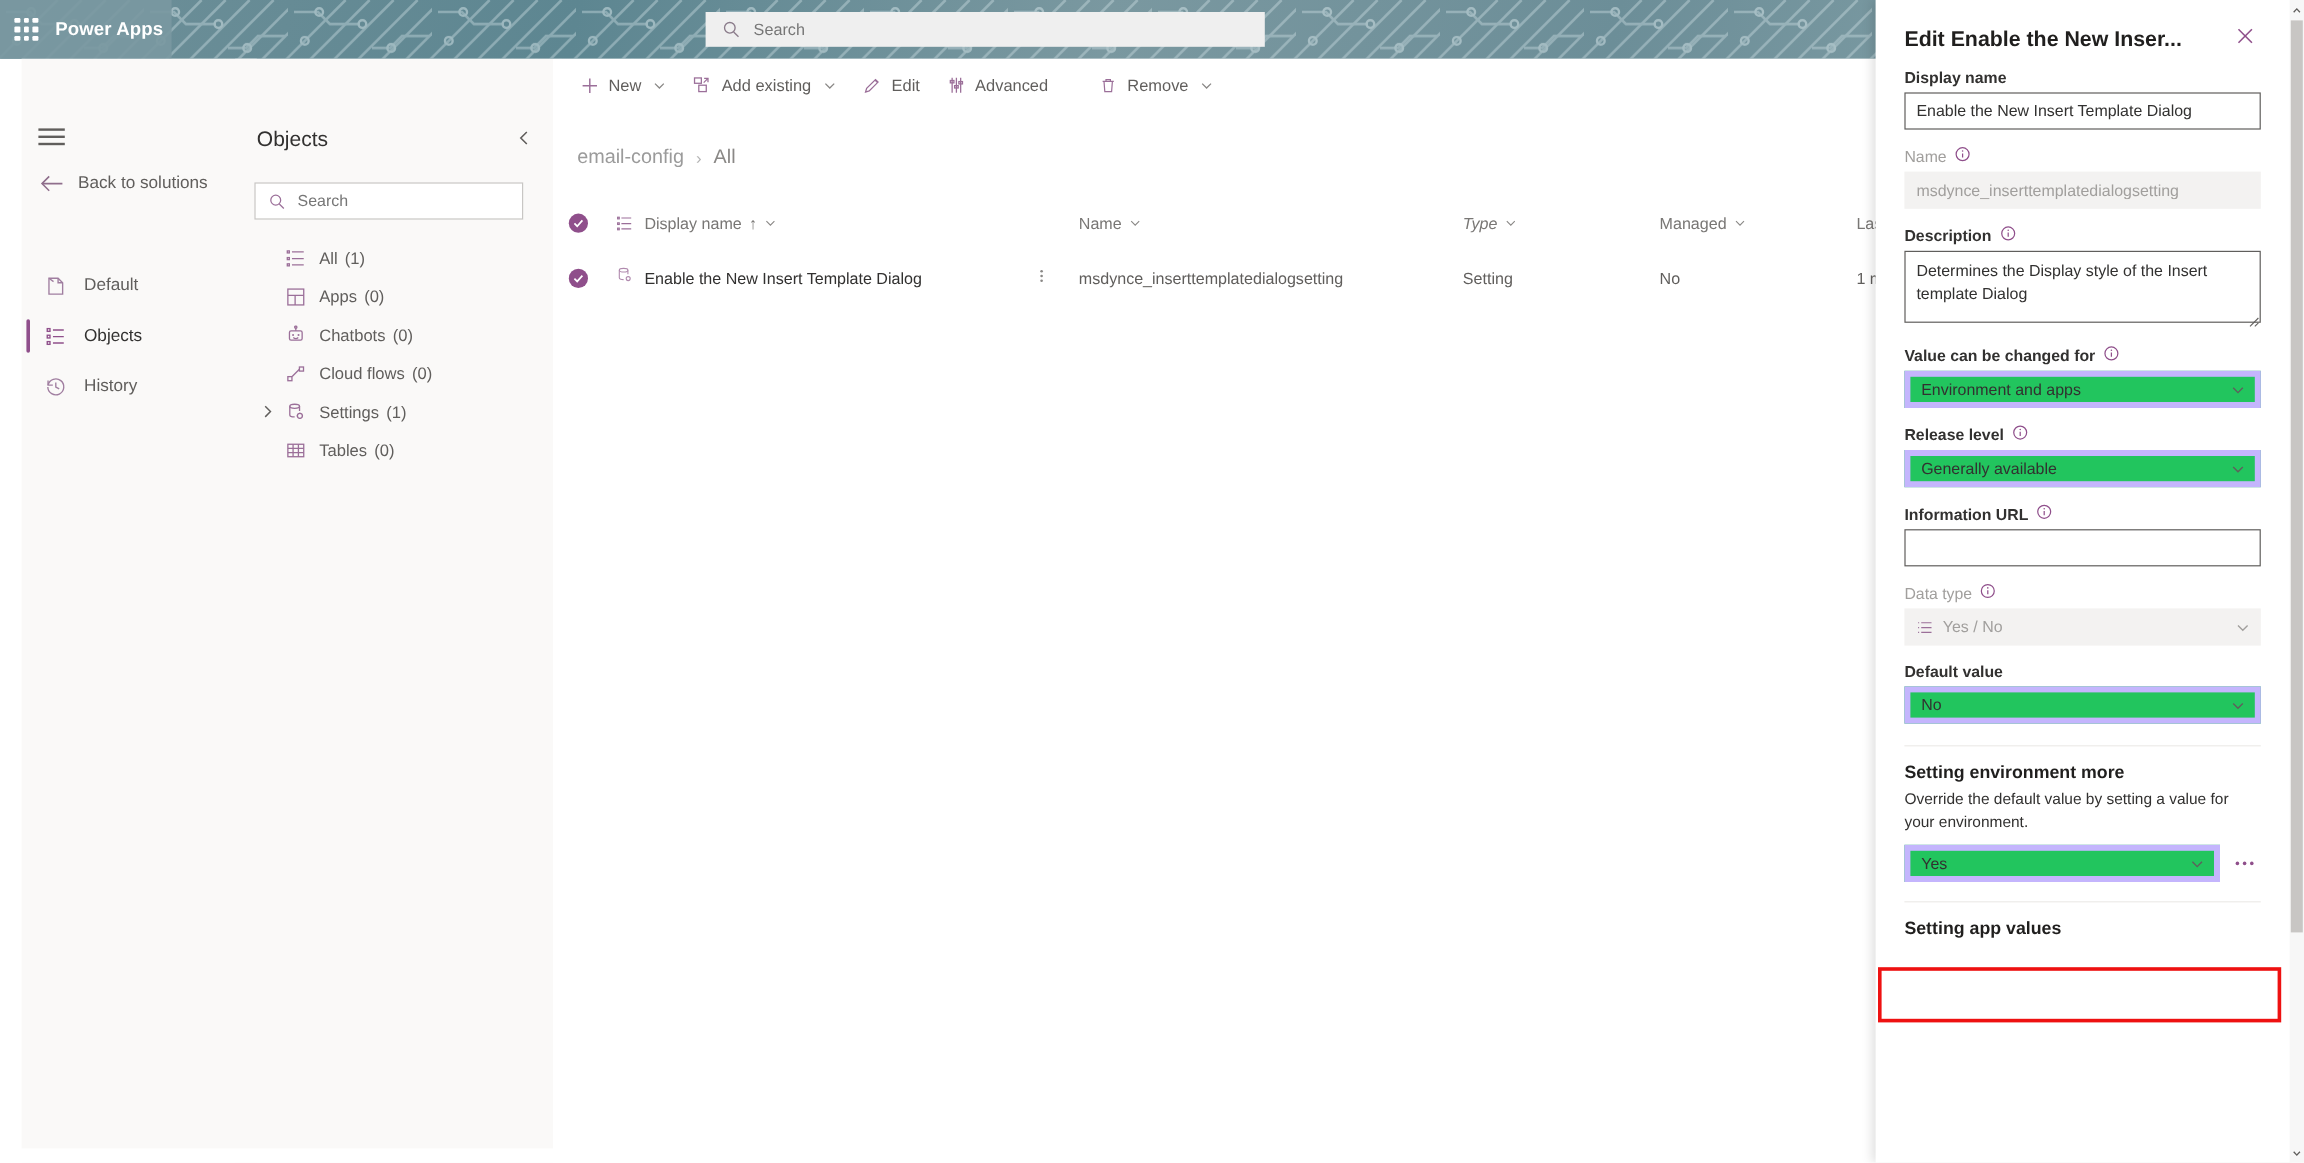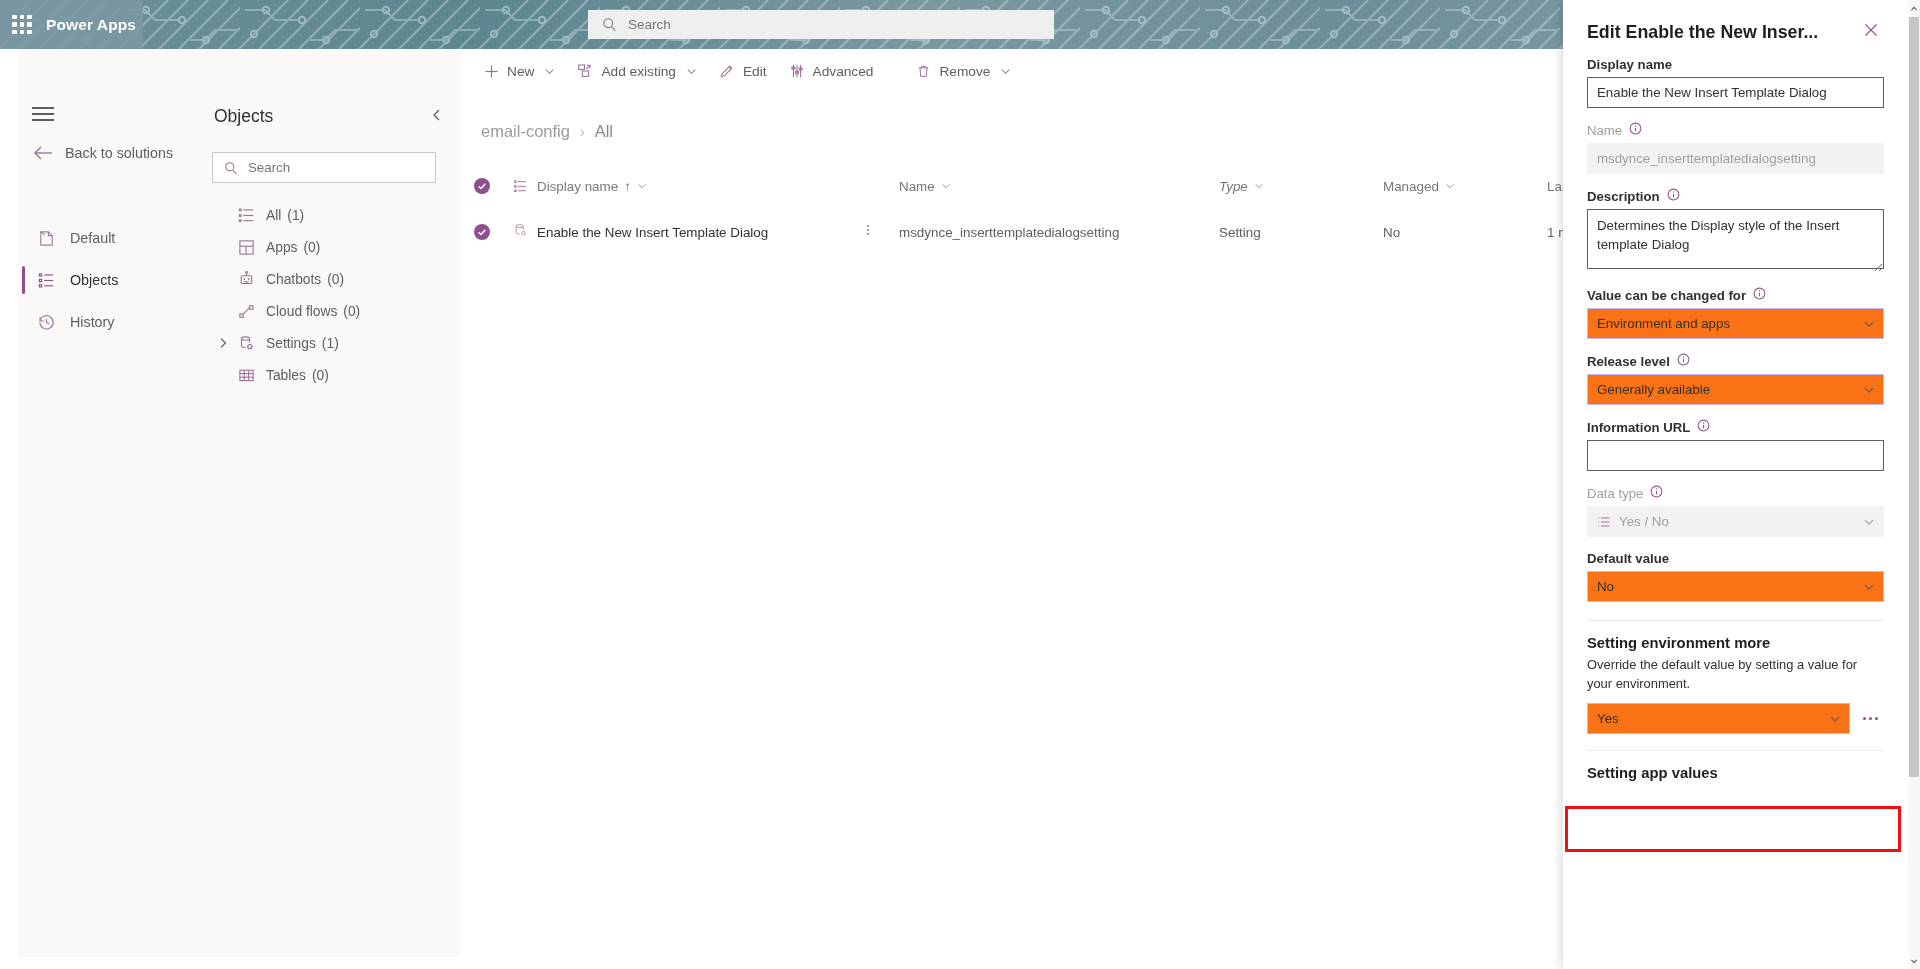--- a/index.html
+++ b/index.html
@@ -122,21 +122,21 @@
     font-size: 13.3px; color: #323130; padding: 0 9px; font-family: "Liberation Sans", sans-serif;
   }
   .finput.disabled { border: 1px solid transparent; background: #f3f2f1; color: #a19f9d; }
   .ftext {
     width: 100%; height: 60px; border: 1px solid #605e5c; background: #fff;
     font-size: 13.3px; color: #323130; padding: 6px 9px; line-height: 1.45;
     font-family: "Liberation Sans", sans-serif; resize: none; overflow: hidden;
   }
   .resizer { position: absolute; right: 1px; bottom: 1px; width: 11px; height: 11px; }
   .fselect {
-    width: 100%; height: 31px; border: 1px solid #c4b5fd; background: #f97316;
+    width: 100%; height: 31px; border: 5px solid #c4b5fd; background: #22c55e;
     display: flex; align-items: center; padding: 0 8px 0 9px; cursor: pointer;
   }
   .fselect .sval { font-size: 13.3px; color: #323130; flex: 1; display: flex; align-items: center; gap: 8px; }
   .fselect.disabled { border: 1px solid transparent; background: #f3f2f1; }
   .fselect.disabled .sval { color: #a19f9d; }
 
   .psep { height: 1px; background: #edebe9; margin: 18px 0 0 0; }
   .shead { font-size: 14.8px; font-weight: bold; color: #201f1e; margin-top: 14px; }
   .ssub { font-size: 12.9px; color: #323130; margin-top: 5px; line-height: 1.45; }
 

